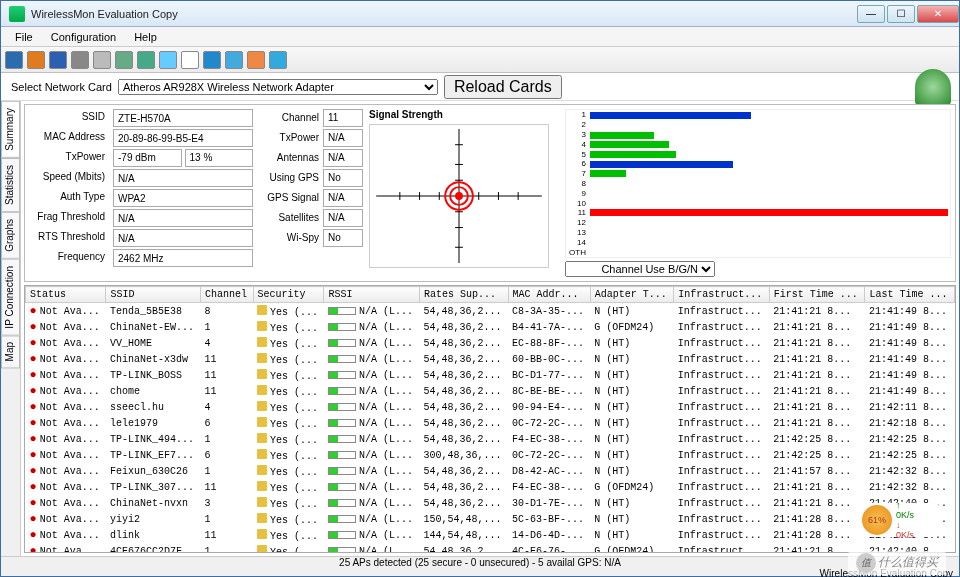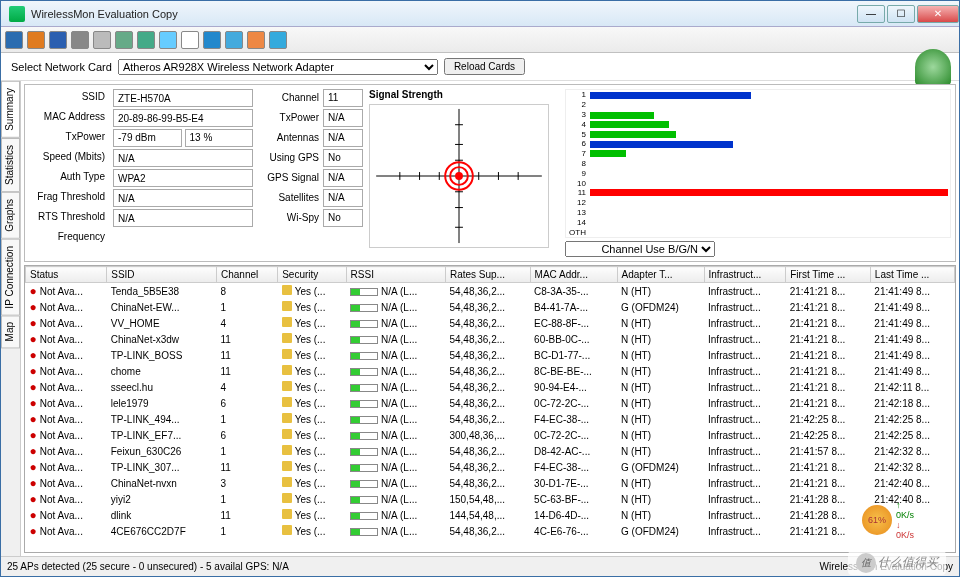--- a/index.html
+++ b/index.html
@@ -10,21 +10,21 @@
 .titlebar .title { flex: 1; color: #222; }
 .winbtns { display: flex; }
 .winbtn { width: 28px; height: 18px; margin-left: 2px; border: 1px solid #7aa; border-radius: 2px; background: linear-gradient(#eef6fc,#cfe3f3); display:flex;align-items:center;justify-content:center; font-size:10px; }
 .winbtn.close { background: linear-gradient(#f5b3b3,#d94a4a); color:#fff; width:42px;}
 .menubar { height: 20px; background: #f5f5f5; display: flex; align-items: center; padding-left: 6px; border-bottom: 1px solid #ccc; gap:2px;}
 .menubar span { padding: 2px 8px; cursor: default; }
 .toolbar { height: 26px; background: linear-gradient(#f8f8f8,#ebebeb); border-bottom: 1px solid #c0c0c0; display: flex; align-items: center; padding-left: 4px; gap: 4px; }
 .tbicon { width: 18px; height: 18px; border-radius: 2px; }
 .selcard { height: 28px; display:flex; align-items:center; padding-left:10px; gap:6px; border-bottom:1px solid #ddd;}
 .selcard select { width: 320px; font-size:11px;}
-.selcard button { font-size:10px; padding:1px 8px;}
+.selcard button { font-size:16px; padding:1px 8px;}
 .beacon { width:36px; height:36px; margin-left:auto; margin-right:8px; background: radial-gradient(#9dd89d,#2a8a2a); border-radius:50% 50% 4px 4px;}
 .main { flex:1; display:flex; overflow:hidden; }
 .vtabs { width:20px; background:#f0f0f0; border-right:1px solid #ccc; display:flex; flex-direction:column; }
 .vtab { flex:0 0 auto; writing-mode: vertical-rl; transform: rotate(180deg); padding:6px 2px; font-size:10px; border:1px solid #bbb; background:#f8f8f8; text-align:center;}
 .vtab.active { background:#fff;}
 .content { flex:1; display:flex; flex-direction:column; overflow:hidden;}
 .upper { height: 178px; border:1px solid #bbb; margin:3px; display:flex; padding:4px; gap:6px;}
 .col1 { display:grid; grid-template-columns: 80px 140px; gap:2px 4px; align-content:start;}
 .col1 .lbl { text-align:right; padding-right:4px; padding-top:2px; font-size:10px;}
 .col1 .val { border:1px solid #aaa; background:#fff; height:18px; padding:2px 4px; font-size:10px; display:flex; align-items:center;}
@@ -37,47 +37,52 @@
 .sigstrength .hdr { font-size:10px; margin-bottom:4px;}
 .radar { width:180px; height:144px; border:1px solid #ccc; position:relative;}
 .radar svg { width:100%; height:100%;}
 .chanuse { flex:1; display:flex; flex-direction:column;}
 .chanuse .hdr { font-size:10px; margin-bottom:2px;}
 .chart { flex:1; border:1px solid #eee; background:#fff; display:flex; font-size:8px;}
 .chartlabels { width:22px; display:flex; flex-direction:column; justify-content:space-around; text-align:right; padding-right:2px;}
 .chartbars { flex:1; display:flex; flex-direction:column; justify-content:space-around; padding:1px 2px;}
 .chartbars .bar { height:7px;}
 .chanuse select { margin-top:3px; width:150px; font-size:11px;text-align:right;}
-.grid { flex:1; margin:0 3px 3px 3px; border:1px solid #aaa; overflow:auto; background:#fff;}
+.grid { flex:1; margin:0 3px 3px 3px; border:1px solid #aaa; overflow:auto; background:#fff;font-family:Liberation Mono, monospace;}
 table { border-collapse:collapse; width:100%; font-size:10px;}
 th { background:linear-gradient(#fdfdfd,#ececec); border:1px solid #ccc; padding:2px 4px; text-align:left; font-weight:normal; position:sticky; top:0;}
 td { padding:1px 4px; border-bottom:0; white-space:nowrap;}
 td.status::before { content:"●"; color:#c00; margin-right:3px; font-size:12px;}
 td.sec .lock { display:inline-block; width:10px; height:10px; background:#e8c040; border-radius:1px; margin-right:3px;}
 td.rssi .bar { display:inline-block; width:28px; height:8px; border:1px solid #888; background:linear-gradient(to right,#3c3 33%,#fff 33%); vertical-align:middle; margin-right:3px;}
-.statusbar { height:20px; border-top:1px solid #ccc; background:#f0f0f0; display:flex; align-items:center; padding:0 6px; font-size:10px;}
+.statusbar { height:20px; border-top:1px solid #ccc; background:#f0f0f0; display:flex; align-items:center; padding:0 6px; font-size:10px;flex-direction:column;}
 .statusbar .right { margin-left:auto;}
 .gauge { position:absolute; right:20px; bottom:40px; width:80px; height:34px; background:#fff; border-radius:6px; display:flex; align-items:center; padding:2px; font-size:9px; gap:4px;}
 .gauge .circle { width:30px;height:30px;border-radius:50%;background:radial-gradient(#f7c04b,#e88b1c);display:flex;align-items:center;justify-content:center;color:#a33;font-size:9px;}
 .gauge .arrows span { display:block; line-height:10px;}
 .watermark { position:absolute; right:14px; bottom:2px; font-size:12px; color:#888; font-style:italic; background:rgba(255,255,255,.7); padding:2px 8px; border-radius:4px;}
 .wmcircle { display:inline-block; width:20px;height:20px;border-radius:50%;background:#ccc;color:#666;font-size:10px;text-align:center;line-height:20px;margin-right:2px;}
 </style>
 </head>
 <body>
 
 <div class="window">
   <div class="titlebar">
     <div class="titlebar-icon"></div>
     <span class="title">WirelessMon Evaluation Copy</span>
     <div class="winbtns">
       <div class="winbtn">—</div>
       <div class="winbtn">☐</div>
       <div class="winbtn close">✕</div>
     </div>
+  </div>
+  <div class="menubar">
+    <span>File</span>
+    <span>Configuration</span>
+    <span>Help</span>
   </div>
   <div class="toolbar" id="toolbar">
       <div class="tbicon" style="background: rgb(43, 108, 176); border: 1px solid rgb(136, 136, 136);"></div>
       <div class="tbicon" style="background: rgb(224, 123, 31); border: 1px solid rgb(136, 136, 136);"></div>
       <div class="tbicon" style="background: rgb(43, 95, 176); border: 1px solid rgb(136, 136, 136);"></div>
       <div class="tbicon" style="background: rgb(136, 136, 136); border: 1px solid rgb(136, 136, 136);"></div>
       <div class="tbicon" style="background: rgb(187, 187, 187); border: 1px solid rgb(136, 136, 136);"></div>
       <div class="tbicon" style="background: rgb(102, 170, 136); border: 1px solid rgb(136, 136, 136);"></div>
       <div class="tbicon" style="background: rgb(68, 170, 136); border: 1px solid rgb(136, 136, 136);"></div>
       <div class="tbicon" style="background: rgb(102, 204, 255); border: 1px solid rgb(136, 136, 136);"></div>
@@ -115,20 +120,21 @@
             </div>
             <div class="lbl">Speed (Mbits)</div>
             <div class="val">N/A</div>
             <div class="lbl">Auth Type</div>
             <div class="val">WPA2</div>
             <div class="lbl">Frag Threshold</div>
             <div class="val">N/A</div>
             <div class="lbl">RTS Threshold</div>
             <div class="val">N/A</div>
             <div class="lbl">Frequency</div>
+            <div class="val">2462 MHz</div>
           </div>
         <div class="col2" id="col2">
             <div class="lbl">Channel</div>
             <div class="v">11</div>
             <div class="lbl">TxPower</div>
             <div class="v">N/A</div>
             <div class="lbl">Antennas</div>
             <div class="v">N/A</div>
             <div class="lbl">Using GPS</div>
             <div class="v">No</div>

